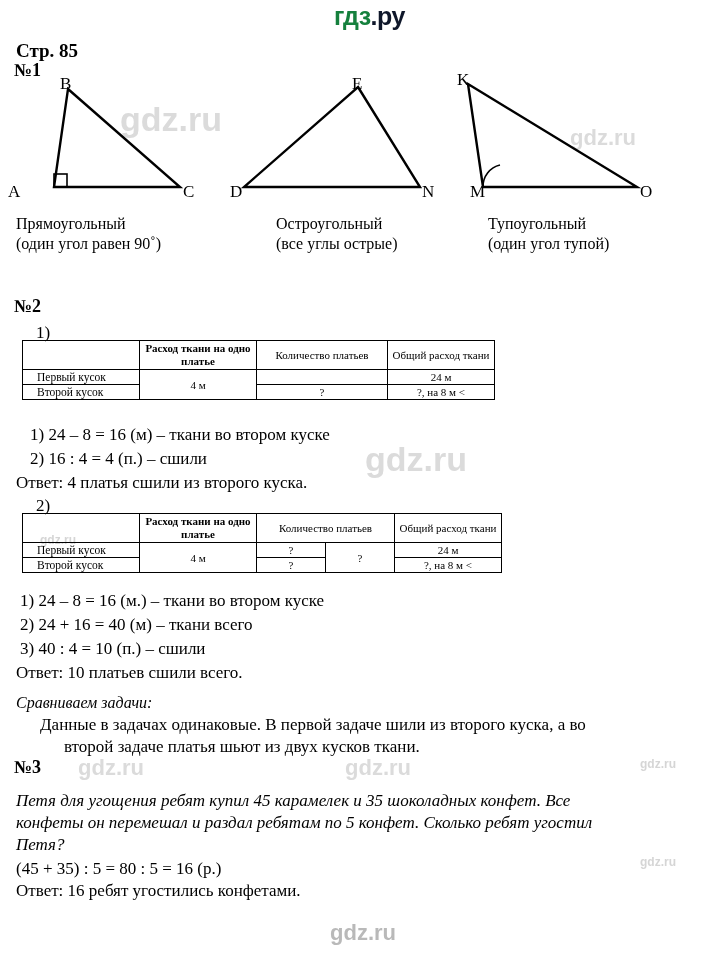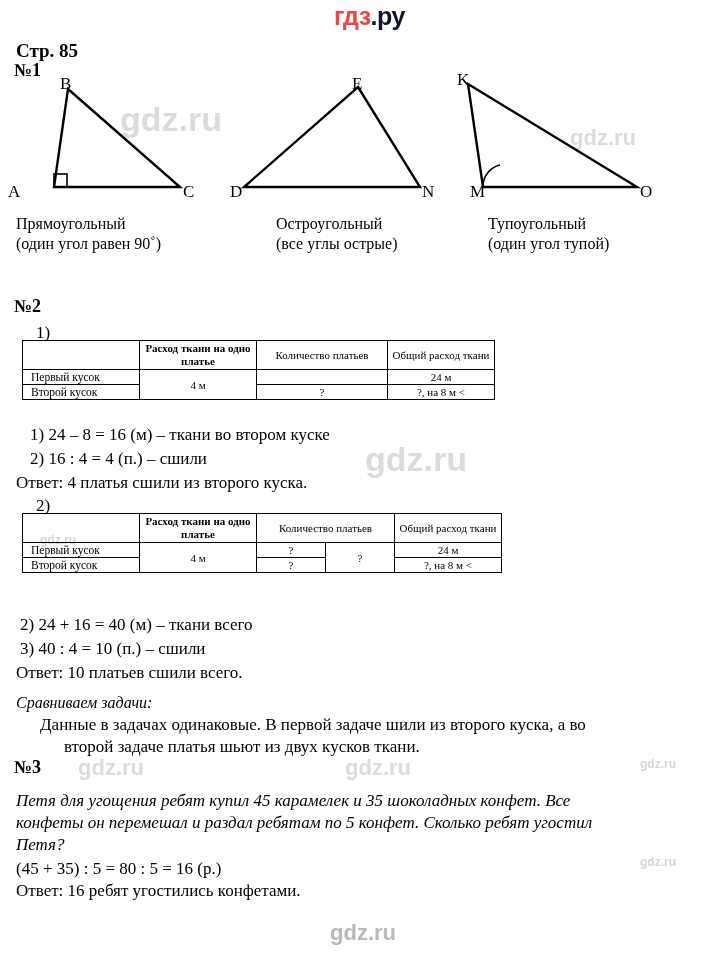--- a/index.html
+++ b/index.html
@@ -23,21 +23,21 @@
   
   .site-logo {
     position: absolute;
     top: 2px;
     left: 334px;
     font-family: "Liberation Sans", sans-serif;
     font-size: 25px;
     font-weight: bold;
     letter-spacing: -0.5px;
   }
-  .site-logo .gdz { color: #ef4444; }
+  .site-logo .gdz { color: #15803d; }
   .site-logo .ru { color: #0f172a; }
 
   
   .wm {
     position: absolute;
     font-family: "Liberation Sans", sans-serif;
     font-weight: bold;
     color: #cfcfcf;
     opacity: 0.75;
     pointer-events: none;
@@ -94,21 +94,21 @@
     text-align: center;
     vertical-align: middle;
     font-weight: normal;
   }
   table.tbl th {
     font-size: 11px;
     line-height: 13px;
   }
   table.tbl td.rowhead {
     text-align: left;
-    padding-left: 8px;
+    padding-left: 14px;
     font-size: 11.5px;
     white-space: nowrap;
   }
   .tbl .c-w1 { width: 110px; }
   .tbl .c-w2 { width: 110px; font-weight: bold; }
   .tbl .c-w3 { width: 62px; }
   .tbl .c-w4 { width: 62px; }
   .tbl .c-w5 { width: 100px; }
 
   .footer-logo {
@@ -225,20 +225,21 @@
       <td>24 м</td>
     </tr>
     <tr>
       <td class="rowhead">Второй кусок</td>
       <td>?</td>
       <td>?, на 8 м &lt;</td>
     </tr>
   </tbody>
     </table>
 
+  <div class="txt" style="left:20px; top:590px;">1) 24 – 8 = 16 (м.) – ткани во втором куске</div>
   <div class="txt" style="left:20px; top:614px;">2) 24 + 16 = 40 (м) – ткани всего</div>
   <div class="txt" style="left:20px; top:638px;text-align:center;">3) 40 : 4 = 10 (п.) – сшили</div>
   <div class="txt" style="left:16px; top:662px;">Ответ: 10 платьев сшили всего.</div>
 
   <div class="txt italic" style="left:16px; top:692px; font-size:16px;">Сравниваем задачи:</div>
   <div class="txt" style="left:16px; top:714px;margin-left:24px;">Данные в задачах одинаковые. В первой задаче шили из второго куска, а во</div>
   <div class="txt" style="left:16px; top:736px;margin-left:48px;">второй задаче платья шьют из двух кусков ткани.</div>
 
   <div class="task-label" style="left:14px; top:757px;">№3</div>
   <div class="txt italic" style="left:16px; top:790px;">Петя для угощения ребят купил 45 карамелек и 35 шоколадных конфет. Все</div>

